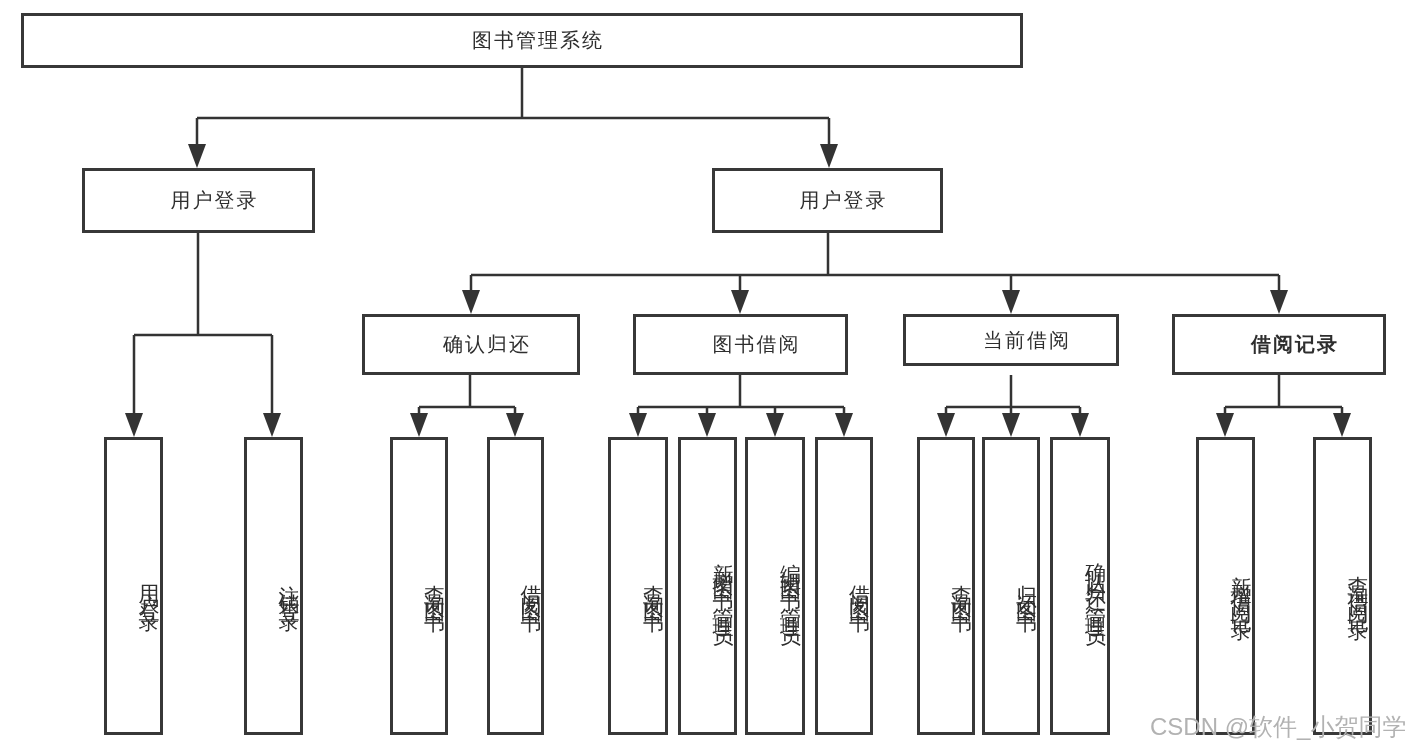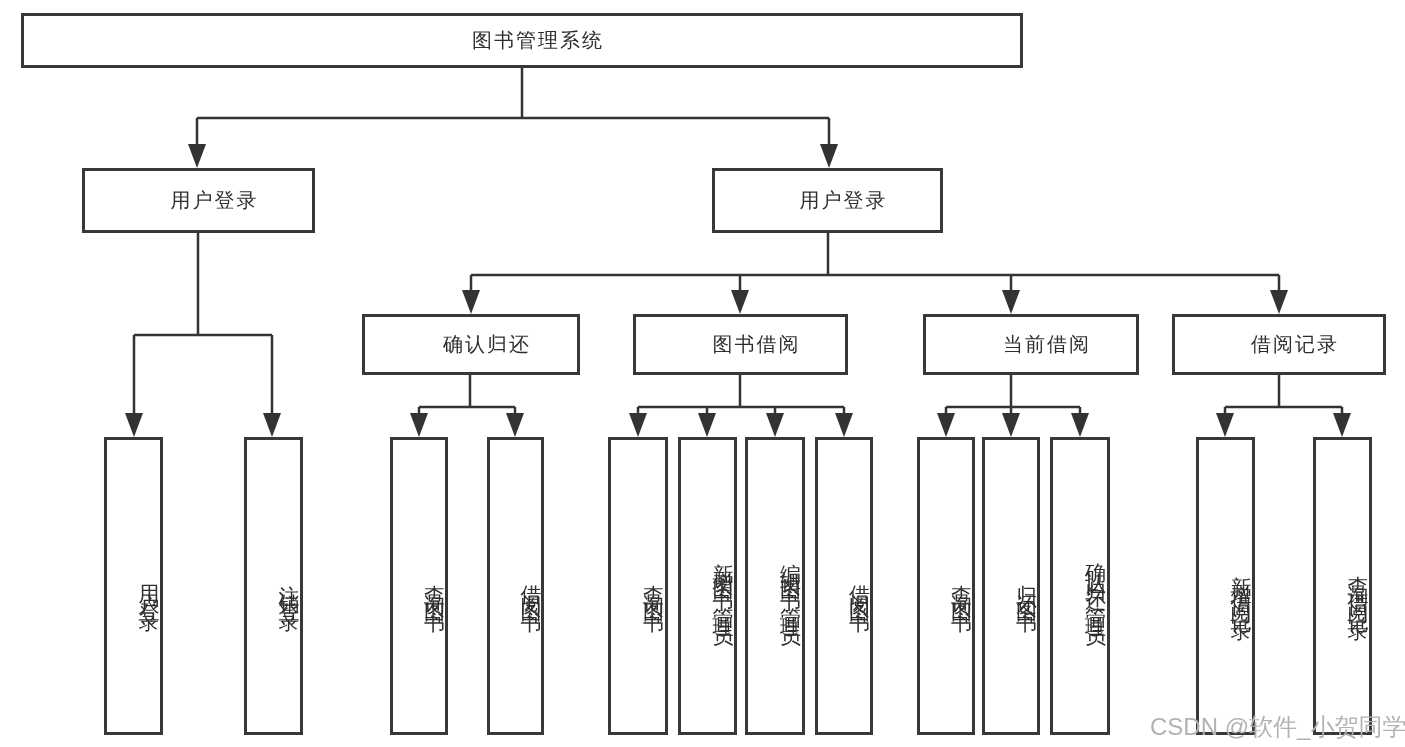--- a/index.html
+++ b/index.html
@@ -74,24 +74,24 @@
   <div class="node hnode" style="left:712px; top:168px; width:231px; height:65px;">
     <span>用户登录</span>
   </div>
 
   <div class="node hnode" style="left:362px; top:314px; width:218px; height:61px;">
     <span>确认归还</span>
   </div>
   <div class="node hnode" style="left:633px; top:314px; width:215px; height:61px;">
     <span>图书借阅</span>
   </div>
-  <div class="node hnode" style="left:903px; top:314px; width:216px; height:61px;margin-left:20px;">
+  <div class="node hnode" style="left:903px; top:314px; width:216px; height:52px;">
     <span>当前借阅</span>
   </div>
-  <div class="node hnode" style="left:1172px; top:314px; width:214px; height:61px;">
+  <div class="node hnode" style="left:1172px; top:314px; width:214px; height:61px;font-weight:bold;">
     <span>借阅记录</span>
   </div>
 
   <div class="node vnode" style="left:104px; top:437px; width:59px; height:298px;">
     <span class="vtxt">用户登录</span>
   </div>
   <div class="node vnode" style="left:244px; top:437px; width:59px; height:298px;">
     <span class="vtxt">注销登录</span>
   </div>
 

